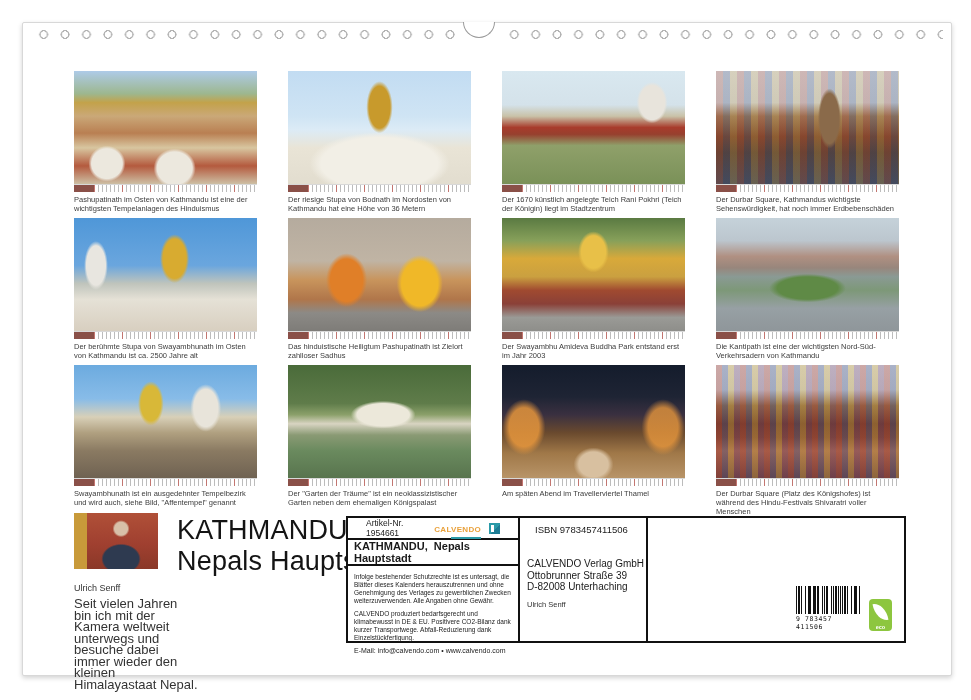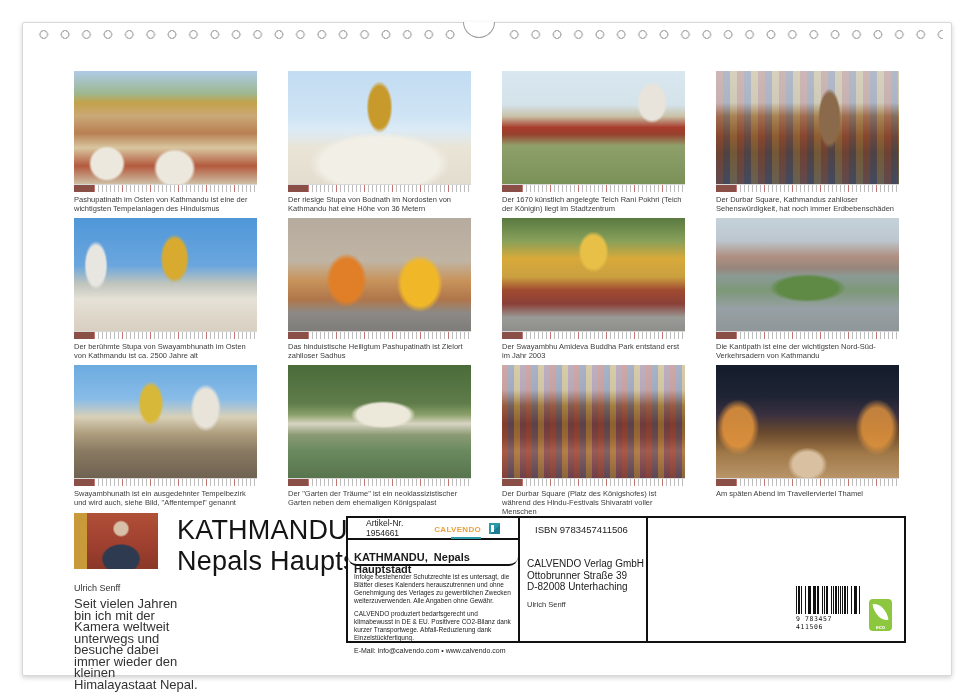--- a/index.html
+++ b/index.html
@@ -106,21 +106,21 @@
   .ib-col2 { width:128px; border-right:2px solid #111; padding:6px 15px; position:relative; }
   .ib-col3 { flex:1; position:relative; }
   .ib-row1 { height:22px; border-bottom:2px solid #111; display:flex; align-items:center; justify-content:space-between; padding:0 18px; }
   .article-no { font-size:8.5px; color:#1a1a1a; }
   .brand { display:flex; align-items:center; gap:8px; }
   .brand-text { text-align:right; }
   .brand-name { font-size:8px; font-weight:bold; color:#E9A13B; letter-spacing:.3px; line-height:8px; }
   .brand-tagline { height:2px; width:30px; background:#2B9AA8; margin-left:auto; margin-top:1px; }
   .brand-mark { width:11px; height:11px; background:linear-gradient(135deg,#2B9AA8 0 55%,#1d7c94 55% 100%); position:relative; }
   .brand-mark:after { content:""; position:absolute; left:2px; top:2px; width:3px; height:7px; background:#fff; }
-  .ib-row2 { height:26px; border-bottom:2px solid #111; display:flex; align-items:flex-start; padding:11px 6px;border-radius:9px; }
+  .ib-row2 { height:26px; border-bottom:2px solid #111; display:flex; align-items:flex-end; padding:0 6px; }
   .box-title { font-size:11px; font-weight:bold; color:#1a1a1a; white-space:pre-wrap; }
   .ib-row3 { flex:1; padding:7px 6px 5px 6px; display:flex; flex-direction:column; }
   .legal { font-size:6.5px; line-height:8px; color:#222; margin-bottom:5px; }
   .contact { font-size:7px; color:#222; margin-top:auto; }
   .isbn { font-size:9.5px; color:#1a1a1a; }
   .publisher { position:absolute; left:7px; top:40px; font-size:10px; line-height:11.5px; color:#1a1a1a; }
   .author-credit { position:absolute; left:7px; top:82px; font-size:7.5px; color:#333; }
   .barcode-wrap { position:absolute; right:44px; bottom:10px; width:64px; }
   .barcode-bars {
     height:28px; width:64px; background:
@@ -174,21 +174,21 @@
         </div>
       <div class="caption">Der 1670 künstlich angelegte Teich Rani Pokhri (Teich der Königin) liegt im Stadtzentrum</div>
     </div>
 
     <div class="thumb">
       <div class="pic ph4"></div>
       <div class="ministrip">
           <div class="mlabel"></div>
           <div class="mcells"></div>
         </div>
-      <div class="caption">Der Durbar Square, Kathmandus zahlloser Sehenswürdigkeit, hat noch immer Erdbebenschäden</div>
+      <div class="caption">Der Durbar Square, Kathmandus wichtigste Sehenswürdigkeit, hat noch immer Erdbebenschäden</div>
     </div>
 
     <div class="thumb">
       <div class="pic ph5"></div>
       <div class="ministrip">
           <div class="mlabel"></div>
           <div class="mcells"></div>
         </div>
       <div class="caption">Der berühmte Stupa von Swayambhunath im Osten von Kathmandu ist ca. 2500 Jahre alt</div>
     </div>
@@ -232,35 +232,35 @@
     <div class="thumb">
       <div class="pic ph10"></div>
       <div class="ministrip">
           <div class="mlabel"></div>
           <div class="mcells"></div>
         </div>
       <div class="caption">Der "Garten der Träume" ist ein neoklassizistischer Garten neben dem ehemaligen Königspalast</div>
     </div>
 
     <div class="thumb">
+      <div class="pic ph12"></div>
+      <div class="ministrip">
+          <div class="mlabel"></div>
+          <div class="mcells"></div>
+        </div>
+      <div class="caption">Am späten Abend im Travellerviertel Thamel</div>
+    </div>
+
+    <div class="thumb">
       <div class="pic ph11"></div>
       <div class="ministrip">
           <div class="mlabel"></div>
           <div class="mcells"></div>
         </div>
       <div class="caption">Der Durbar Square (Platz des Königshofes) ist während des Hindu-Festivals Shivaratri voller Menschen</div>
-    </div>
-
-    <div class="thumb">
-      <div class="pic ph12"></div>
-      <div class="ministrip">
-          <div class="mlabel"></div>
-          <div class="mcells"></div>
-        </div>
-      <div class="caption">Am späten Abend im Travellerviertel Thamel</div>
     </div>
 
   </div>
 
   <div class="author-photo"></div>
   <div class="author-name">Ulrich Senff</div>
   <div class="author-bio">Seit vielen Jahren bin ich mit der Kamera weltweit unterwegs und besuche dabei immer wieder den kleinen Himalayastaat Nepal.</div>
 
   <div class="main-title">
     <div>KATHMANDU,</div>

